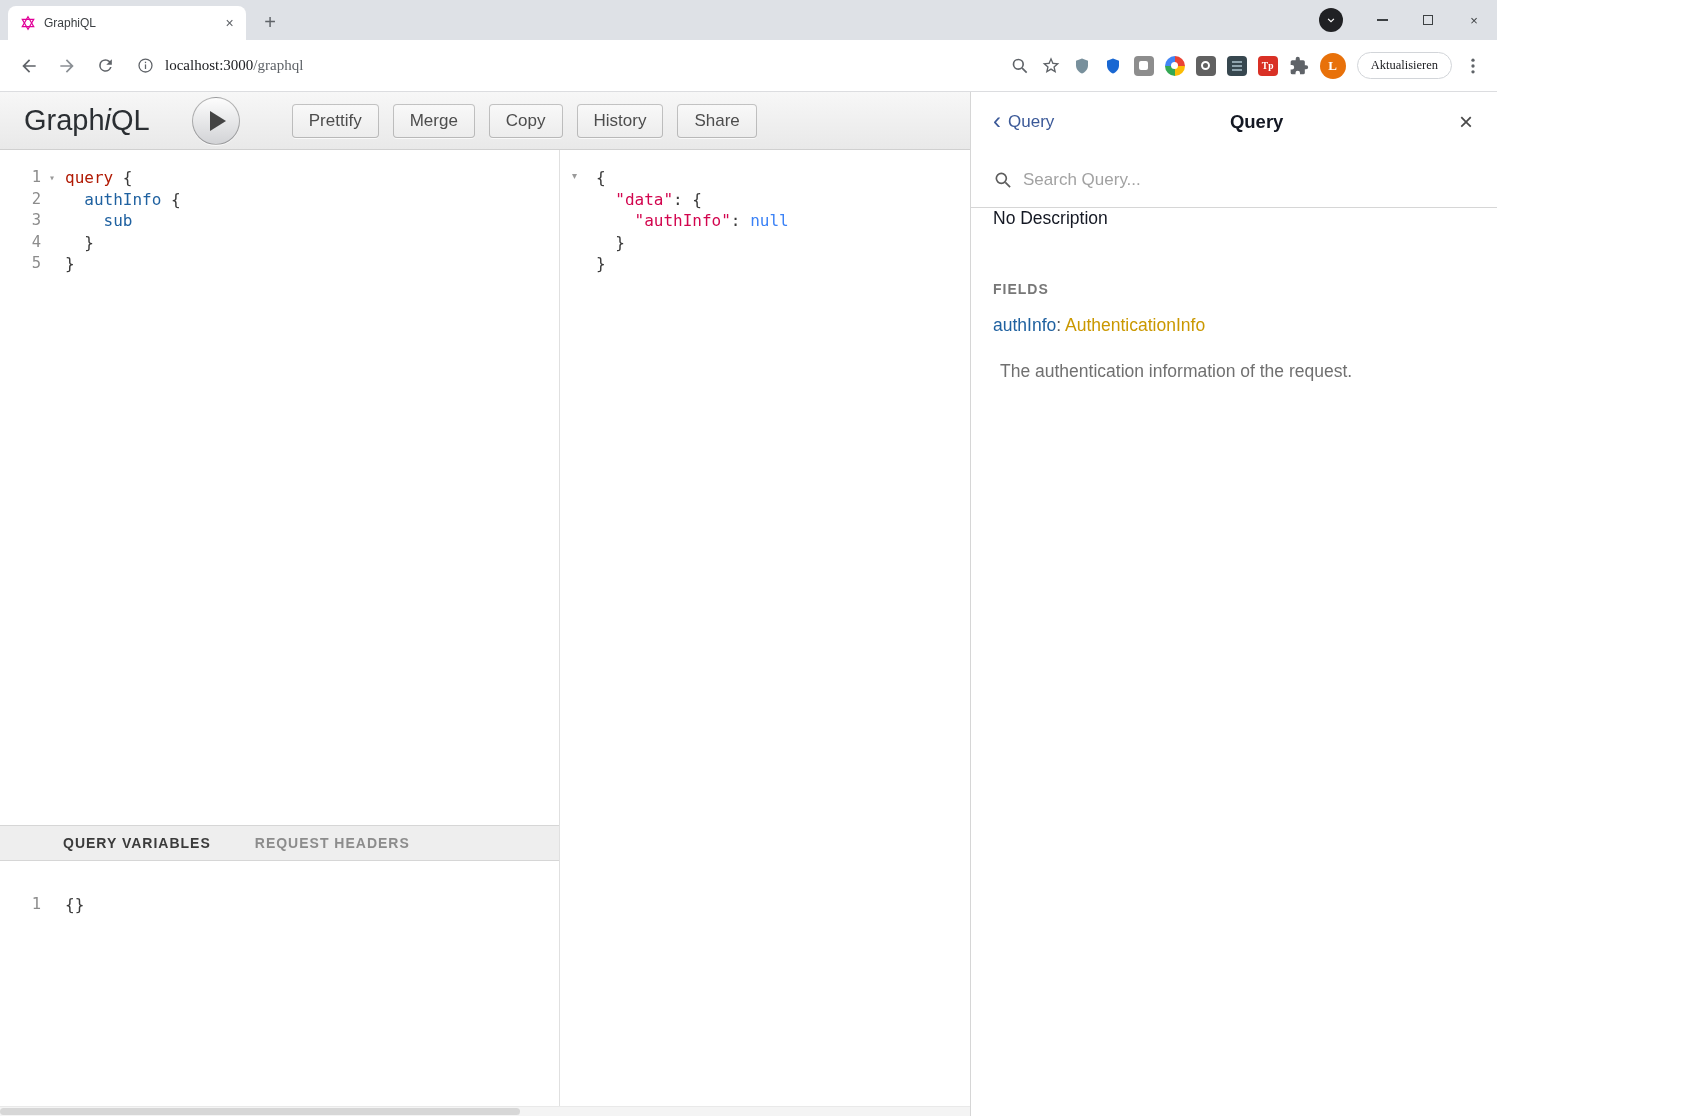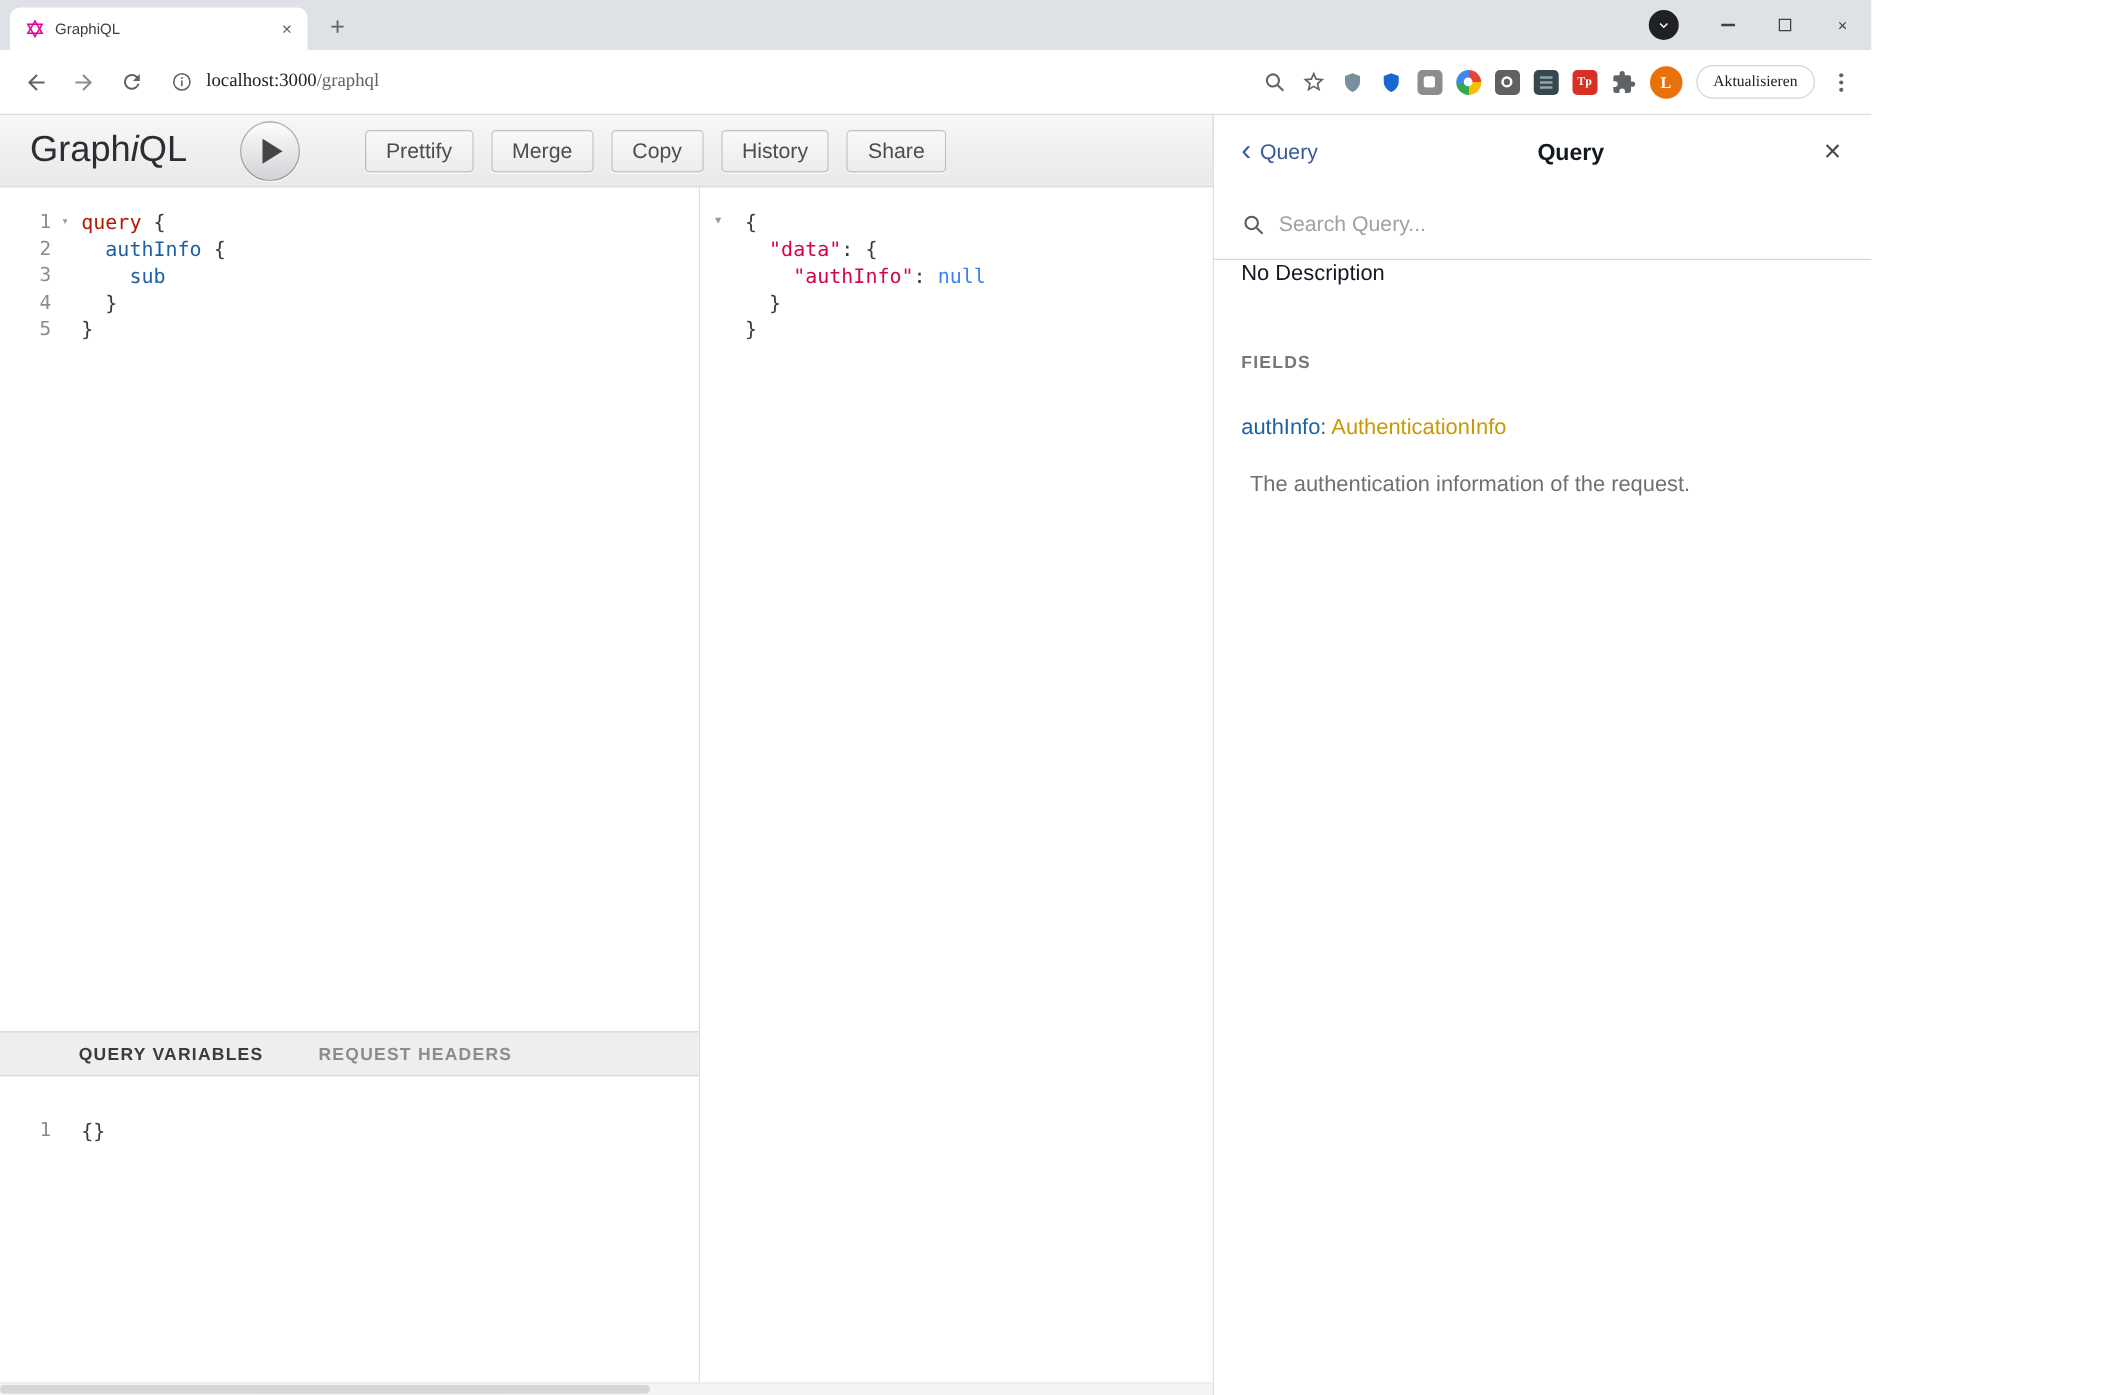--- a/index.html
+++ b/index.html
@@ -94,21 +94,21 @@
   .doc-back { display:flex; align-items:center; gap:7px; color:#3B5998; font-size:17px; cursor:pointer; }
   .doc-back-chevron { font-size:24px; line-height:1; margin-top:-3px; }
   .doc-title { flex:1; text-align:center; font-weight:bold; font-size:18.5px; color:#141823; }
   .doc-close { color:#4a4a4a; font-size:24px; line-height:1; cursor:pointer; font-weight:300; }
   .doc-search { height:56px; flex-shrink:0; border-bottom:1px solid #d6d6d6; display:flex; align-items:center; gap:10px; padding:0 22px; }
   .doc-search input { border:0; outline:none; flex:1; font-size:17px; color:#333; font-family:inherit; background:transparent; }
   .doc-search input::placeholder { color:#a2a2a2; }
   .doc-body { padding:0 22px; }
   .doc-nodesc { font-size:17.5px; color:#141823; }
   .doc-cat { margin-top:52px; font-size:14px; font-weight:bold; letter-spacing:1px; color:#777; }
-  .doc-field { margin-top:34px; font-size:17.5px; }
+  .doc-field { margin-top:18px; font-size:17.5px; }
   .doc-field-name { color:#1F61A0; cursor:pointer; }
   .doc-field-sep { color:#555; }
   .doc-field-type { color:#CA9800; cursor:pointer; }
   .doc-field-desc { margin-top:25px; margin-left:7px; font-size:17.5px; color:#707070; }
 </style>
 </head>
 <body>
 
 <div class="window">
 

